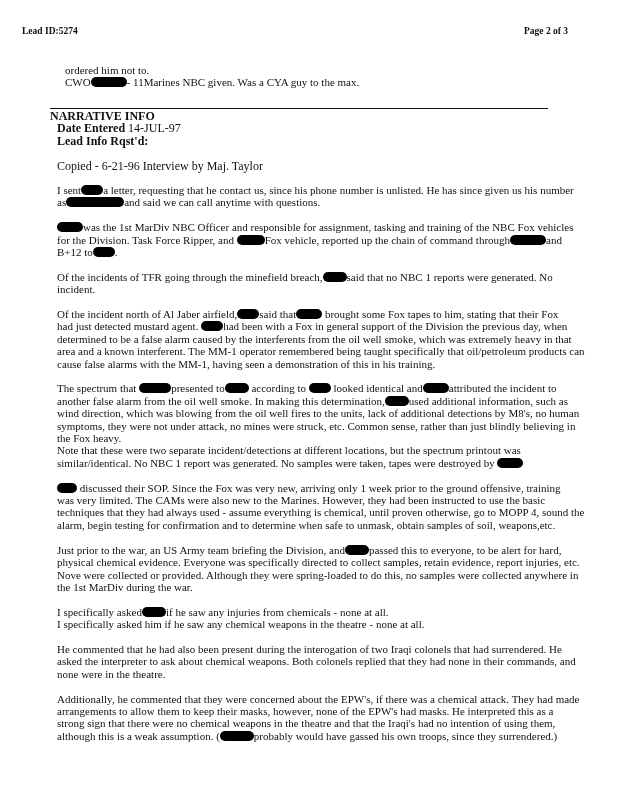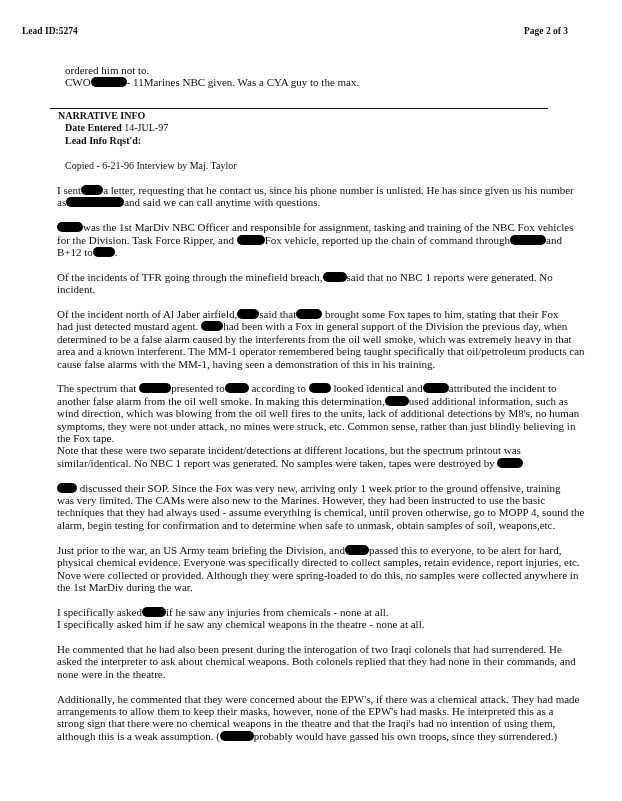--- a/index.html
+++ b/index.html
@@ -3,21 +3,21 @@
 <meta charset="utf-8">
 <style>
   html, body { margin:0; padding:0; background:#ffffff; }
   body { width:622px; height:801px; position:relative; overflow:hidden;
          font-family:"Liberation Serif", serif; color:#111; }
   .hdr { position:absolute; top:26px; font-size:9.5px; font-weight:bold; }
   .hdr-left { left:22px; }
   .hdr-right { left:524px; }
   .content { position:absolute; left:57px; top:64px; width:500px; font-size:11px; line-height:12.4px;margin-left:8px; }
   .rule { position:absolute; left:50px; top:108px; width:498px; height:0; border-top:1.6px solid #111; }
-  .section { position:absolute; left:50px; top:110px; font-size:10px; line-height:12.4px;margin-left:8px; }
+  .section { position:absolute; left:50px; top:110px; font-size:12px; line-height:12.4px; }
   .section .title { font-weight:bold; }
   .section .meta { padding-left:7px; }
   .lbl { font-weight:bold; }
   .body { position:absolute; left:57px; top:172px; width:500px; font-size:11px; line-height:12.4px; }
   .para { margin:0 0 12.4px 0; }
   .line { white-space:nowrap; display:block; }
   .redact { display:inline-block; background:#000; height:10px; border-radius:5px; vertical-align:-1px; }
 </style>
 </head>
 <body>
@@ -61,21 +61,21 @@
     <span class="line"><span>had just detected mustard agent.</span> <span class="redact" style="width:22px"></span><span>had been with a Fox in general support of the Division the previous day, when</span></span>
     <span class="line">determined to be a false alarm caused by the interferents from the oil well smoke, which was extremely heavy in that</span>
     <span class="line">area and a known interferent.  The MM-1 operator remembered being taught specifically that oil/petroleum products can</span>
     <span class="line">cause false alarms with the MM-1, having seen a demonstration of this in his training.</span>
   </div>
   <div class="para">
     <span class="line"><span>The spectrum that</span> <span class="redact" style="width:32px"></span><span>presented to</span><span class="redact" style="width:24px"></span> <span>according to</span> <span class="redact" style="width:22px"></span> <span>looked identical and</span><span class="redact" style="width:26px"></span><span>attributed the incident to</span></span>
     <span class="line"><span>another false alarm from the oil well smoke.   In making this determination,</span><span class="redact" style="width:24px"></span><span>used additional information, such as</span></span>
     <span class="line">wind direction, which was blowing from the oil well fires to the units, lack of additional detections by M8's, no human</span>
     <span class="line">symptoms, they were not under attack, no mines were struck, etc.  Common sense, rather than just blindly believing in</span>
-    <span class="line">the Fox tape.</span>
+    <span class="line">the Fox heavy.</span>
     <span class="line">Note that these were two separate incident/detections at different locations, but the spectrum printout was</span>
     <span class="line"><span>similar/identical.   No NBC 1 report was generated.  No samples were taken, tapes were destroyed by</span> <span class="redact" style="width:26px"></span></span>
   </div>
   <div class="para">
     <span class="line"><span class="redact" style="width:20px"></span> <span>discussed their SOP.  Since the Fox was very new, arriving only 1 week prior to the ground offensive, training</span></span>
     <span class="line">was very limited.  The CAMs were also new to the Marines.  However, they had been instructed to use the basic</span>
     <span class="line">techniques that they had always used - assume everything is chemical, until proven otherwise, go to MOPP 4, sound the</span>
     <span class="line">alarm, begin testing for confirmation and to determine when safe to unmask, obtain samples of soil, weapons,etc.</span>
   </div>
   <div class="para">

